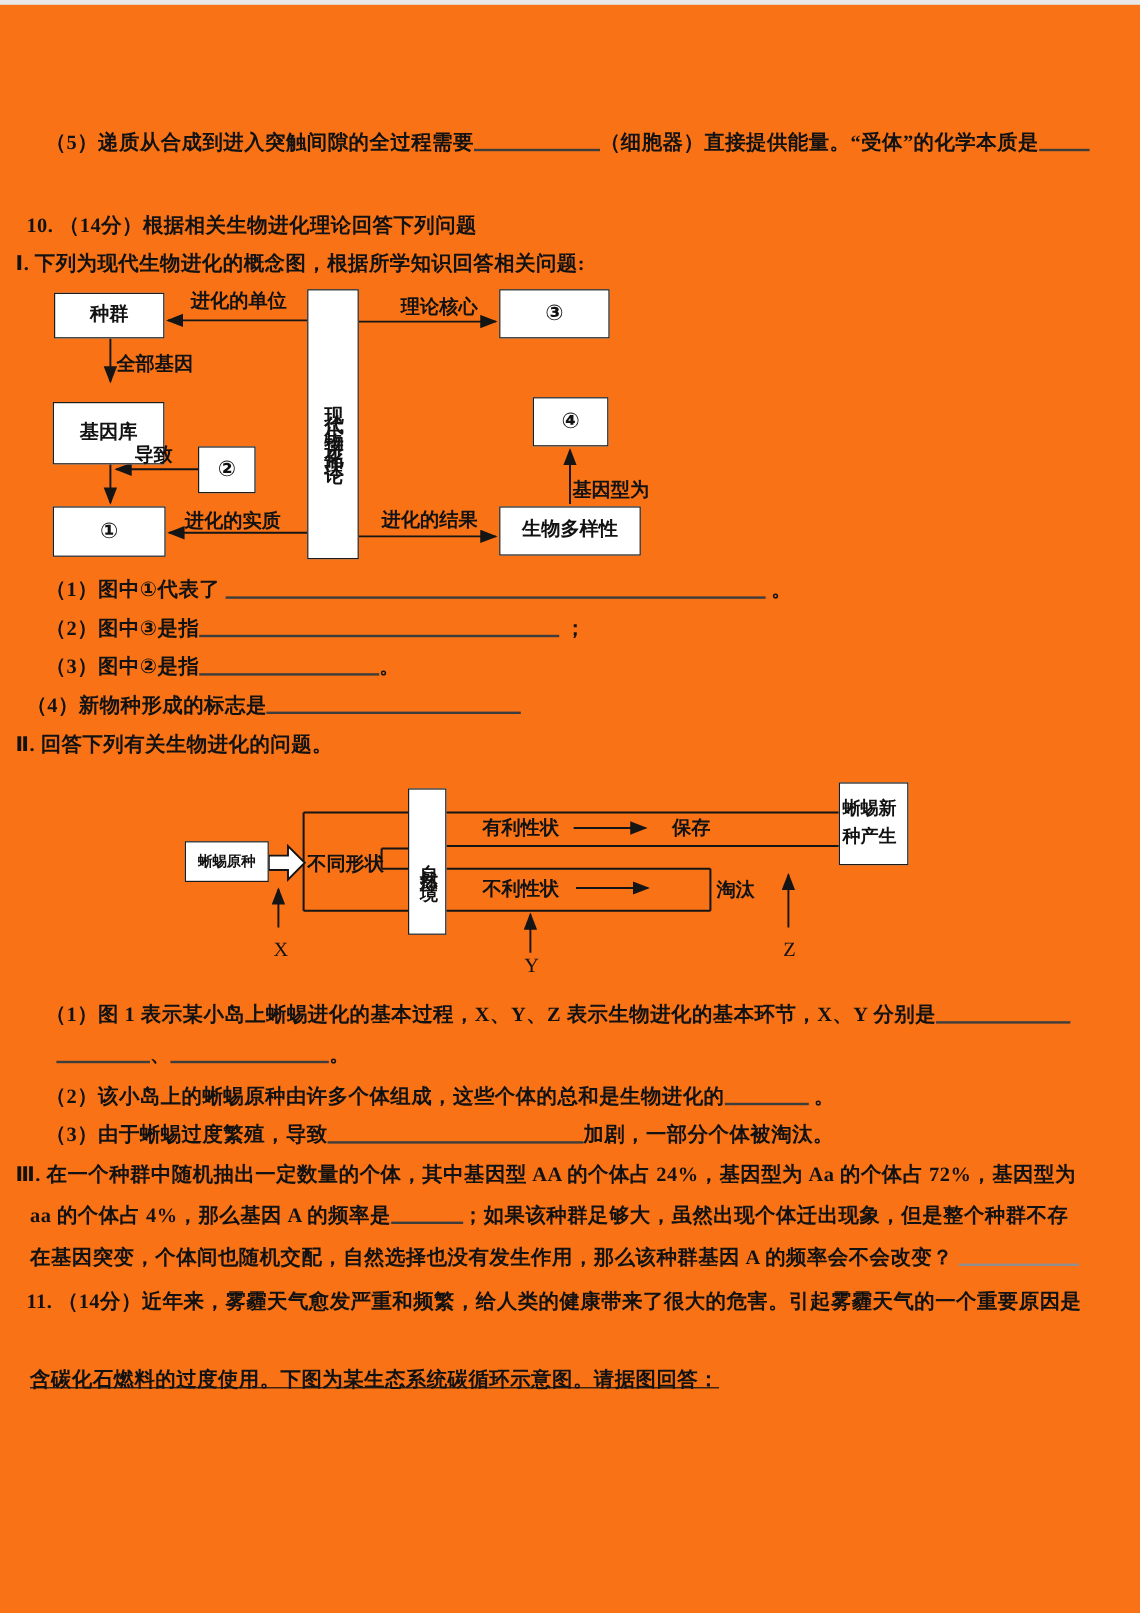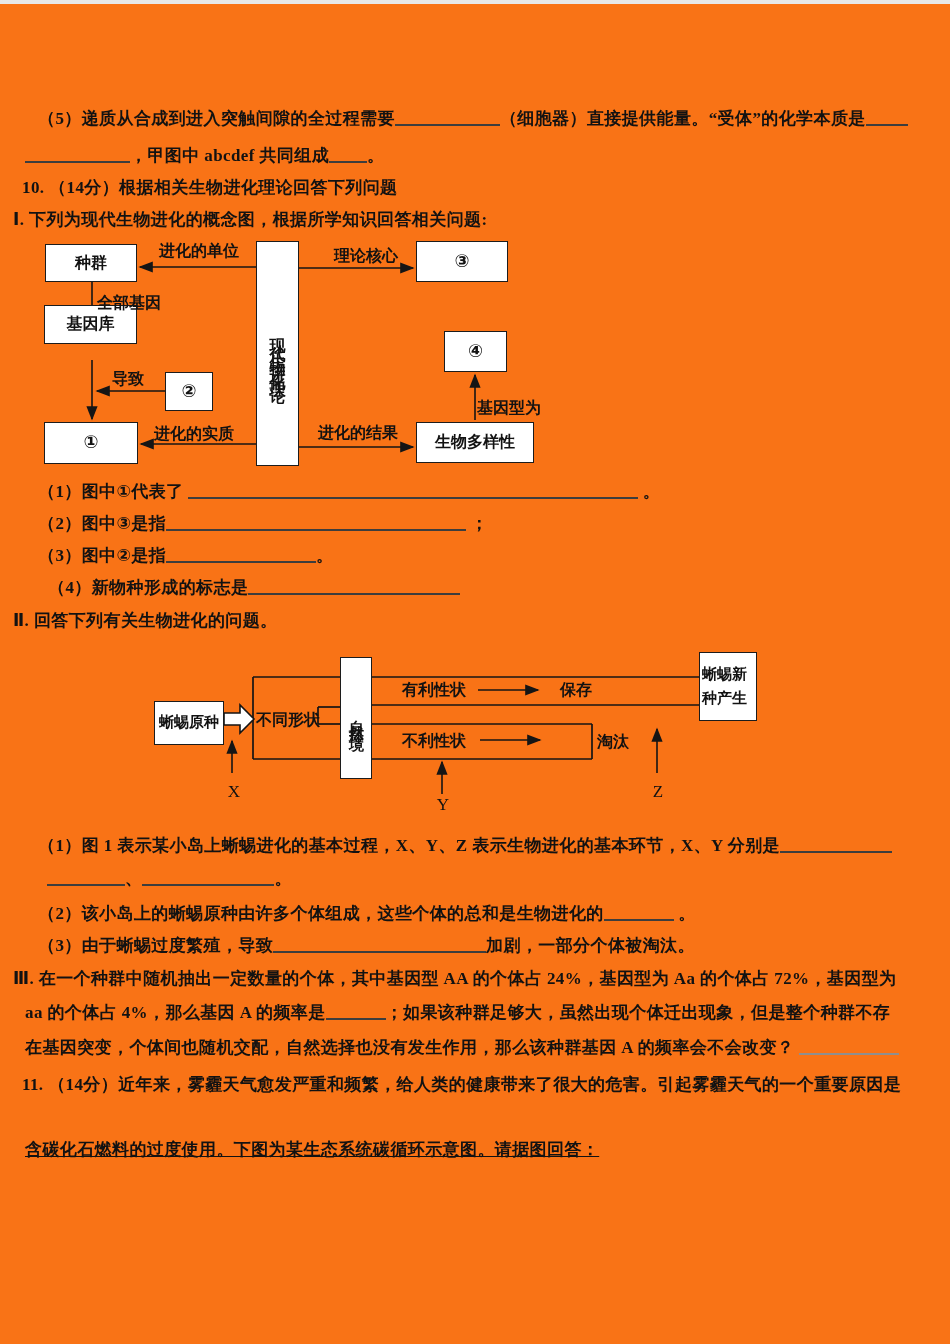--- a/index.html
+++ b/index.html
@@ -37,23 +37,20 @@
   .xyz { font-weight:400; font-size:17px; font-family:"Liberation Serif",serif; }
 </style>
 </head>
 <body>
 
 <div class="page">
 
   <div class="ln" style="left:38px; top:103px;">
     <span>（5）递质从合成到进入突触间隙的全过程需要</span><span class="blank" style="width:105px;"></span><span>（细胞器）直接提供能量。“受体”的化学本质是</span><span class="blank" style="width:42px;"></span>
   </div>
-  <div class="ln" style="left:25px; top:140px;">
-    <span class="blank" style="width:105px;"></span><span>，甲图中 abcdef 共同组成</span><span class="blank" style="width:38px;"></span><span>。</span>
-  </div>
 
   <div class="ln" style="left:22px; top:172px;">
     <span>10. （14分）根据相关生物进化理论回答下列问题</span>
   </div>
   <div class="ln" style="left:13px; top:204px;">
     <span>Ⅰ. 下列为现代生物进化的概念图，根据所学知识回答相关问题:</span>
   </div>
 
   <div class="diagram" style="left:40px; top:237px; width:520px; height:230px;">
     <svg width="520" height="230" viewBox="0 0 520 230">
@@ -67,21 +64,21 @@
         <line x1="52" y1="119" x2="52" y2="178" marker-end="url(#ar1)"></line>
         <line x1="125" y1="150" x2="57" y2="150" marker-end="url(#ar1)"></line>
         <line x1="216" y1="26" x2="100" y2="26" marker-end="url(#ar1)"></line>
         <line x1="259" y1="27" x2="373" y2="27" marker-end="url(#ar1)"></line>
         <line x1="216" y1="203" x2="101" y2="203" marker-end="url(#ar1)"></line>
         <line x1="259" y1="206" x2="373" y2="206" marker-end="url(#ar1)"></line>
         <line x1="435" y1="179" x2="435" y2="134" marker-end="url(#ar1)"></line>
       </g>
     </svg>
     <div class="dbox" style="left:5px; top:3px; width:92px; height:38px;">种群</div>
-    <div class="dbox" style="left:4px; top:64px; width:93px; height:39px;">基因库</div>
+    <div class="dbox" style="left:4px; top:94px; width:93px; height:52px;">基因库</div>
     <div class="dbox" style="left:4px; top:181px; width:94px; height:42px; font-size:18px;">①</div>
     <div class="dbox" style="left:125px; top:131px; width:48px; height:39px; font-size:18px;">②</div>
     <div class="dbox" style="left:216px; top:0px; width:43px; height:225px;">
       <span class="vtext">现代生物进化理论</span>
     </div>
     <div class="dbox" style="left:376px; top:0px; width:92px; height:41px; font-size:18px;">③</div>
     <div class="dbox" style="left:404px; top:90px; width:63px; height:41px; font-size:18px;">④</div>
     <div class="dbox" style="left:376px; top:181px; width:118px; height:41px;">生物多样性</div>
     <div class="dlabel" style="left:103px; top:0px; width:112px;">进化的单位</div>
     <div class="dlabel" style="left:276px; top:5px; width:100px;">理论核心</div>
@@ -94,21 +91,21 @@
 
   <div class="ln" style="left:38px; top:476px;">
     <span>（1）图中①代表了 </span><span class="blank" style="width:450px;"></span><span> 。</span>
   </div>
   <div class="ln" style="left:38px; top:508px;">
     <span>（2）图中③是指</span><span class="blank" style="width:300px;"></span><span> ；</span>
   </div>
   <div class="ln" style="left:38px; top:540px;">
     <span>（3）图中②是指</span><span class="blank" style="width:150px;"></span><span>。</span>
   </div>
-  <div class="ln" style="left:48px; top:572px;text-align:right;">
+  <div class="ln" style="left:22px; top:572px;text-align:right;">
     <span>（4）新物种形成的标志是</span><span class="blank" style="width:212px;"></span>
   </div>
   <div class="ln" style="left:13px; top:605px;">
     <span>Ⅱ. 回答下列有关生物进化的问题。</span>
   </div>
 
   <div class="diagram" style="left:140px; top:645px; width:640px; height:165px;">
     <svg width="640" height="165" viewBox="0 0 640 165">
       <defs>
         <marker id="ar2" markerWidth="9" markerHeight="8" refX="8" refY="3.5" orient="auto">
@@ -128,21 +125,21 @@
       </g>
       <polygon points="84,64 100,64 100,56 114,70 100,84 100,76 84,76" fill="#ffffff" stroke="#151515" stroke-width="1.6"></polygon>
       <g stroke="#151515" stroke-width="1.6" fill="none">
         <line x1="338" y1="41" x2="398" y2="41" marker-end="url(#ar2)"></line>
         <line x1="340" y1="91" x2="400" y2="91" marker-end="url(#ar2)"></line>
         <line x1="92" y1="124" x2="92" y2="92" marker-end="url(#ar2)"></line>
         <line x1="302" y1="145" x2="302" y2="113" marker-end="url(#ar2)"></line>
         <line x1="517" y1="124" x2="517" y2="80" marker-end="url(#ar2)"></line>
       </g>
     </svg>
-    <div class="dbox" style="left:14px; top:52px; width:70px; height:44px; font-size:15px;">蜥蜴原种</div>
+    <div class="dbox" style="left:14px; top:52px; width:70px; height:34px; font-size:12px;">蜥蜴原种</div>
     <div class="dbox" style="left:200px; top:8px; width:32px; height:122px;">
       <span class="vtext env">自然环境</span>
     </div>
     <div class="dbox" style="left:559px; top:3px; width:58px; height:69px; font-size:15px; padding:2px;">蜥蜴新种产生</div>
     <div class="dlabel" style="left:116px; top:61px;">不同形状</div>
     <div class="dlabel" style="left:262px; top:31px;">有利性状</div>
     <div class="dlabel" style="left:420px; top:31px;">保存</div>
     <div class="dlabel" style="left:262px; top:82px;">不利性状</div>
     <div class="dlabel" style="left:457px; top:83px;">淘汰</div>
     <div class="dlabel xyz" style="left:86px; top:133px; width:16px;">X</div>

